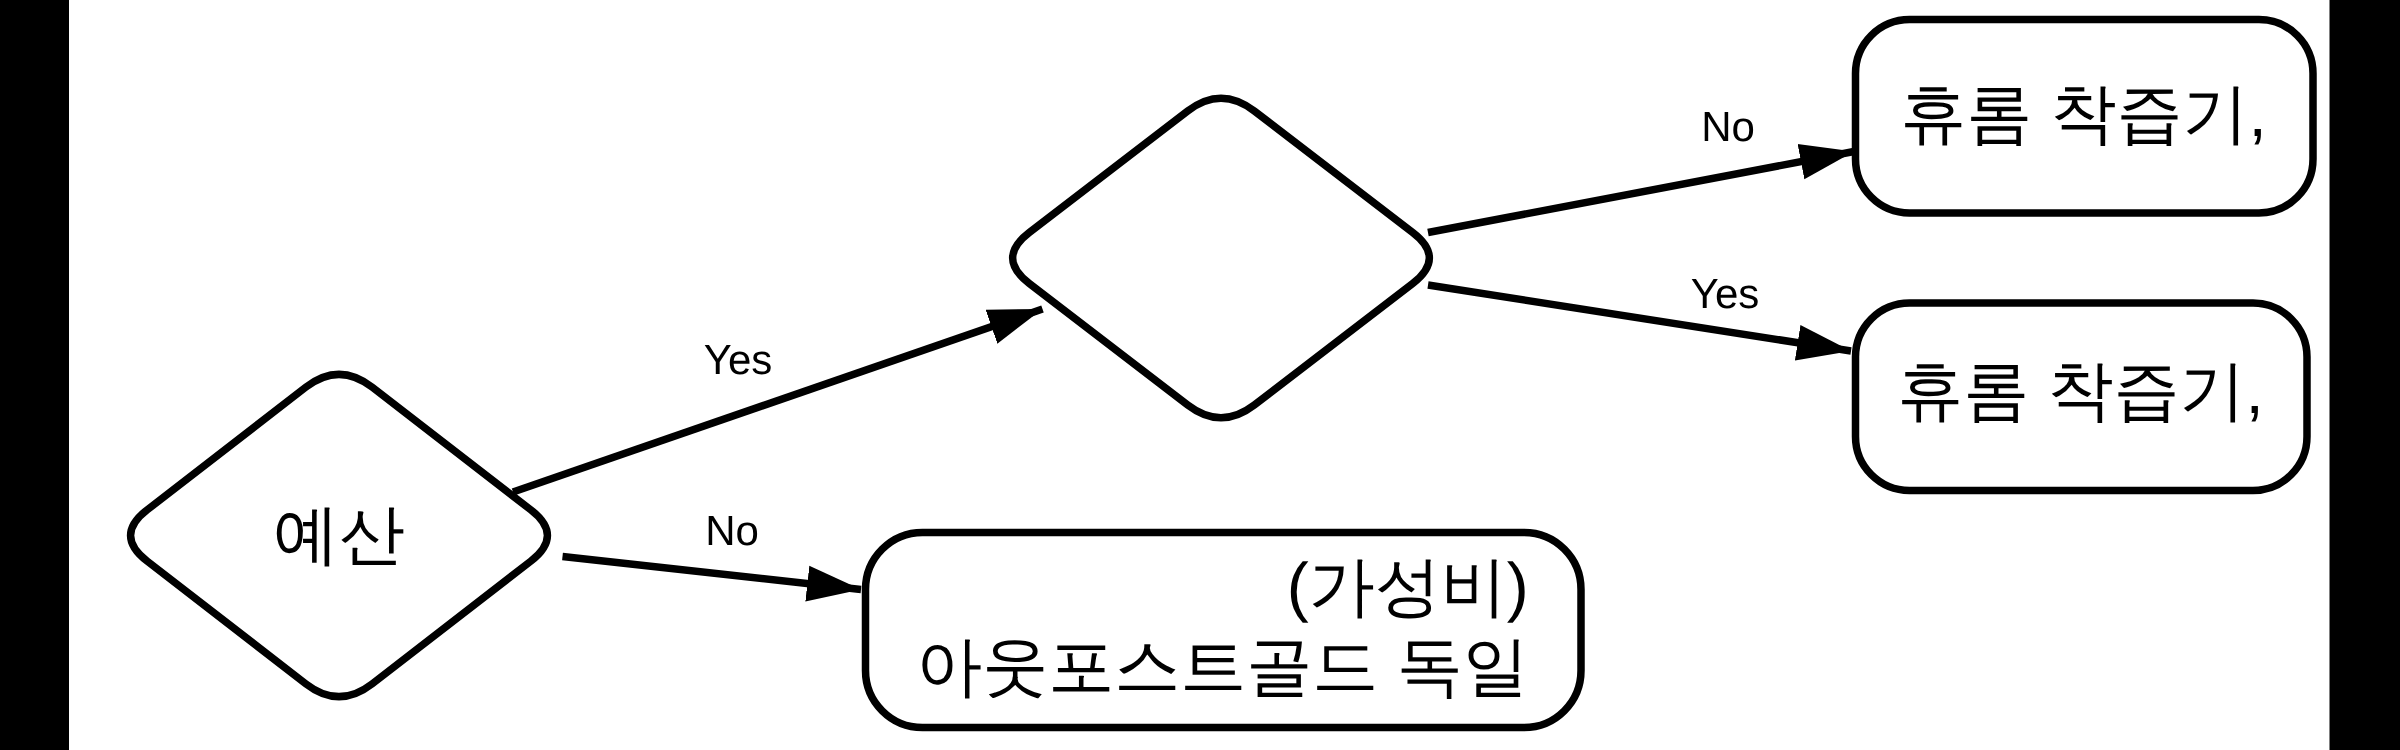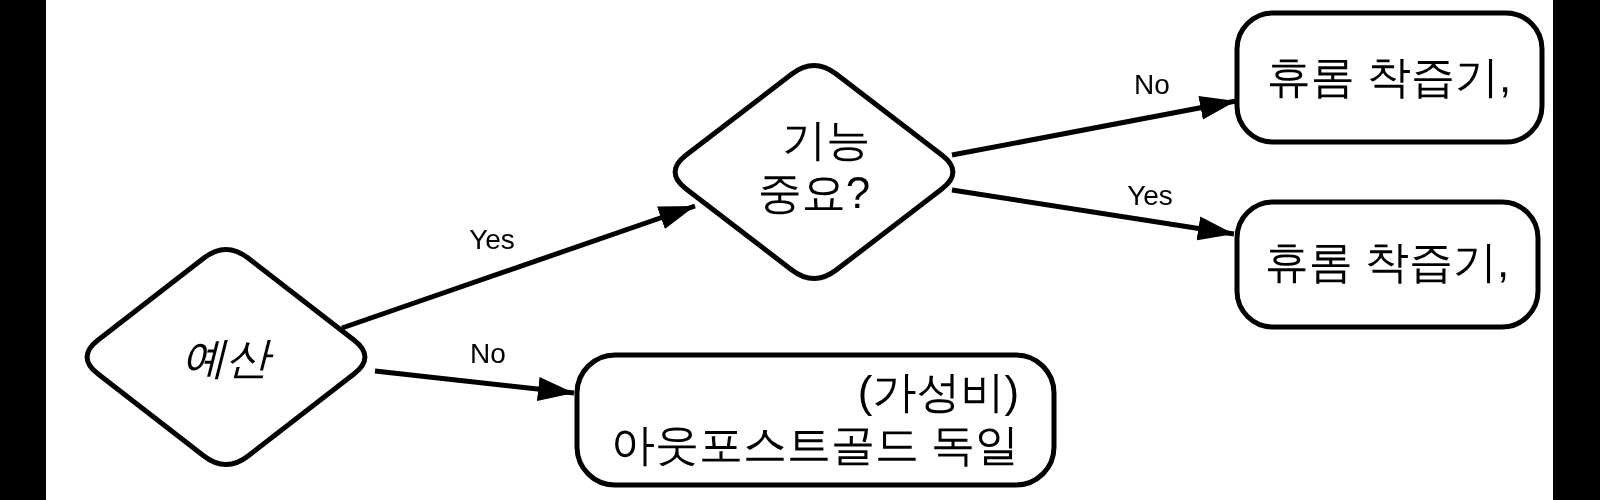--- a/index.html
+++ b/index.html
@@ -73,28 +73,24 @@
     <rect class="shape" x="1237" y="13" width="305" height="129" rx="36" ry="36"></rect>
     <rect class="shape" x="1237" y="202" width="301" height="125" rx="36" ry="36"></rect>
     <rect class="shape" x="577" y="355" width="477" height="130" rx="38" ry="38"></rect>
 
     <line class="edge-line" x1="342" y1="328" x2="695" y2="206" marker-end="url(#arrowhead)"></line>
     <line class="edge-line" x1="375" y1="371" x2="574" y2="393" marker-end="url(#arrowhead)"></line>
     <line class="edge-line" x1="952" y1="155" x2="1236" y2="101" marker-end="url(#arrowhead)"></line>
     <line class="edge-line" x1="952" y1="190" x2="1234" y2="234" marker-end="url(#arrowhead)"></line>
   </svg>
 
-  <div class="node-label" style="left:226px; top:357px;font-style:italic;">
+  <div class="node-label" style="left:226px; top:357px;">
     <div>예산</div>
   </div>
 
-  <div class="node-label" style="left:814px; top:166px;">
-    <div>기능</div>
-    <div>중요?</div>
-  </div>
 
   <div class="node-label" style="left:1389px; top:76px;">
     <div>휴롬 착즙기,</div>
   </div>
 
   <div class="node-label" style="left:1387px; top:261px;">
     <div>휴롬 착즙기,</div>
   </div>
 
   <div class="node-label" style="left:815px; top:418px;">

